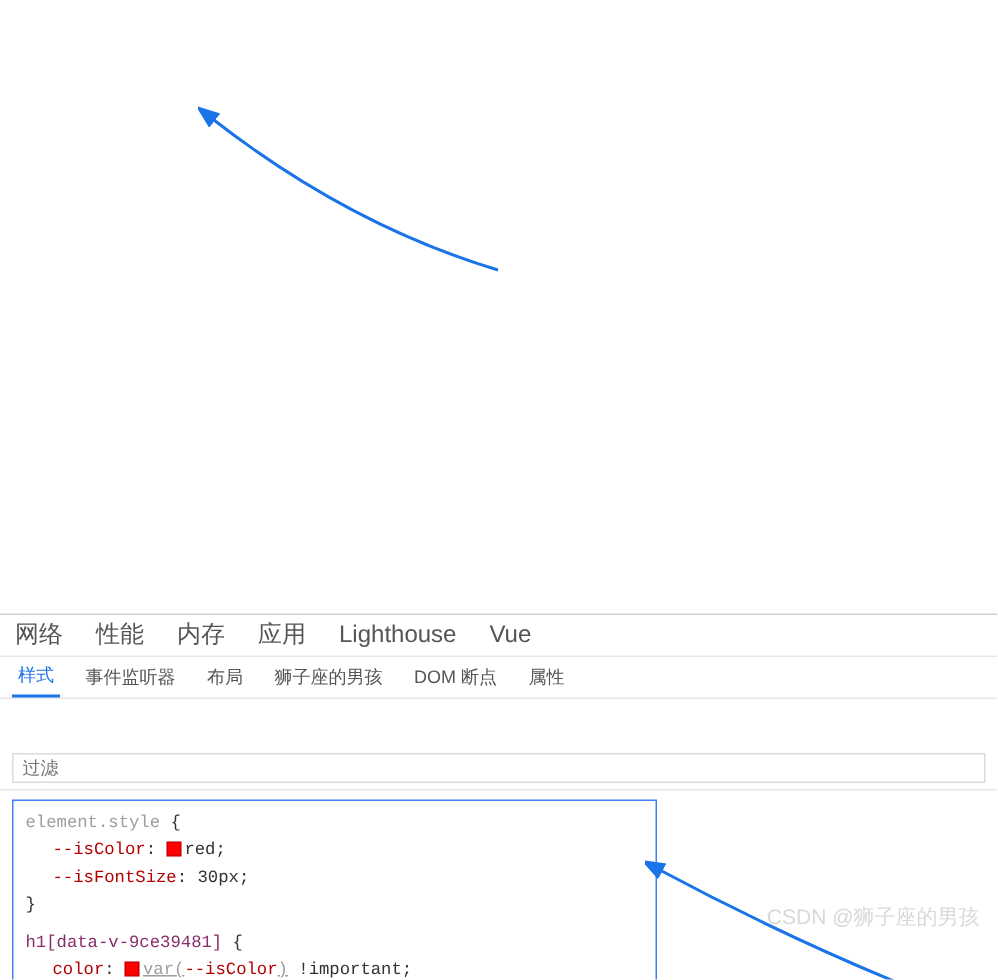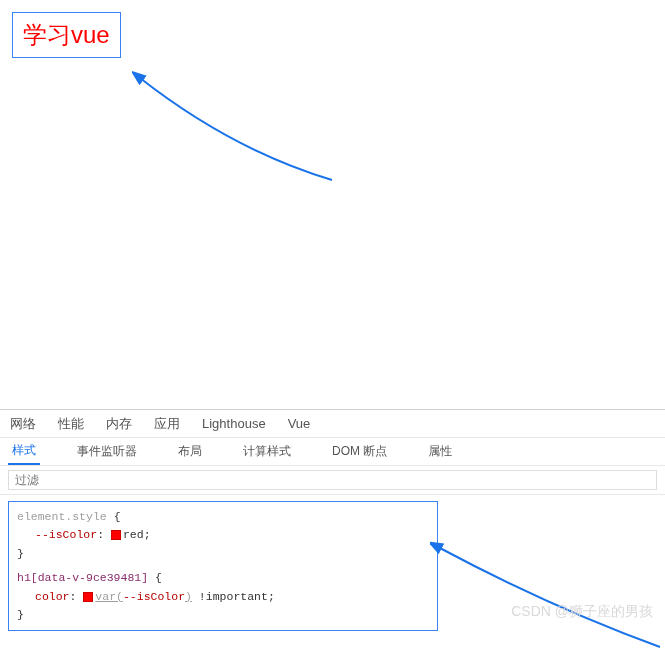--- a/index.html
+++ b/index.html
@@ -35,30 +35,30 @@
       border-top: 1px solid #d0d0d0;
       background: #fff;
     }
     .dt-tabs {
       display: flex;
       align-items: center;
       height: 28px;
       padding: 0 8px;
       gap: 18px;
       color: #555;
-      font-size: 13px;
+      font-size: 16px;
       border-bottom: 1px solid #e8e8e8;
     }
     .dt-tab { cursor: default; padding: 0 2px; }
     .dt-subtabs {
       display: flex;
       align-items: center;
       height: 28px;
       padding: 0 8px;
-      gap: 33px;
+      gap: 13px;
       font-size: 12px;
       color: #555;
       border-bottom: 1px solid #e8e8e8;
     }
     .dt-subtab { padding: 0 4px; height: 100%; display: flex; align-items: center; }
     .dt-subtab.active {
       color: #1a73e8;
       border-bottom: 2px solid #1a73e8;
     }
     .filter-row {
@@ -66,20 +66,21 @@
       border-bottom: 1px solid #e8e8e8;
     }
     .filter-input {
       width: 100%;
       padding: 2px 6px;
       font-size: 12px;
       border: 1px solid #dcdcdc;
       outline: none;
       color: #888;
       background: #fff;
+      margin-top: 32px;
     }
     .styles-pane {
       position: relative;
       padding: 6px 8px;
     }
     .rule-block {
       border: 1px solid #3b82f6;
       padding: 6px 8px;
       width: 430px;
       font-family: Consolas, "Courier New", monospace;
@@ -116,23 +117,20 @@
       right: 12px;
       bottom: 32px;
       color: #d9d9d9;
       font-size: 14px;
     }
   </style>
 </head>
 <body>
 
 <div class="rendered-area">
-  <div class="vue-box">
-    <span>学习vue</span>
-  </div>
   <svg class="arrow1" width="220" height="120">
     <defs>
       <marker id="ahead1" markerWidth="10" markerHeight="10" refX="2" refY="3" orient="auto">
         <path d="M0,0 L0,6 L8,3 z" fill="#1a73e8"></path>
       </marker>
     </defs>
     <path d="M200,110 Q100,80 8,8" stroke="#1a73e8" stroke-width="2" fill="none" marker-end="url(#ahead1)"></path>
   </svg>
 </div>
 
@@ -143,37 +141,41 @@
     <span class="dt-tab">内存</span>
     <span class="dt-tab">应用</span>
     <span class="dt-tab">Lighthouse</span>
     <span class="dt-tab">Vue</span>
   </div>
 
   <div class="dt-subtabs">
     <span class="dt-subtab active">样式</span>
     <span class="dt-subtab">事件监听器</span>
     <span class="dt-subtab">布局</span>
-    <span class="dt-subtab">计算样式</span>
+    <span class="dt-subtab">狮子座的男孩</span>
     <span class="dt-subtab">DOM 断点</span>
     <span class="dt-subtab">属性</span>
   </div>
 
   <div class="filter-row">
     <input class="filter-input" placeholder="过滤" style="">
   </div>
 
   <div class="styles-pane">
     <div class="rule-block">
       <div>
         <span class="rule-selector">element.style</span>
         <span class="brace">{</span>
         <div class="prop-line">
           <span class="css-var-name">--isColor</span>:
           <span class="color-swatch"></span><span class="val">red</span><span>;</span>
+        </div>
+        <div class="prop-line">
+          <span class="css-var-name">--isFontSize</span>:
+          <span class="val">30px</span><span>;</span>
         </div>
         <span class="brace">}</span>
       </div>
 
       <div style="height:6px"></div>
 
       <div>
         <span class="rule-selector2">h1[data-v-9ce39481]</span>
         <span class="brace">{</span>
         <div class="prop-line">

